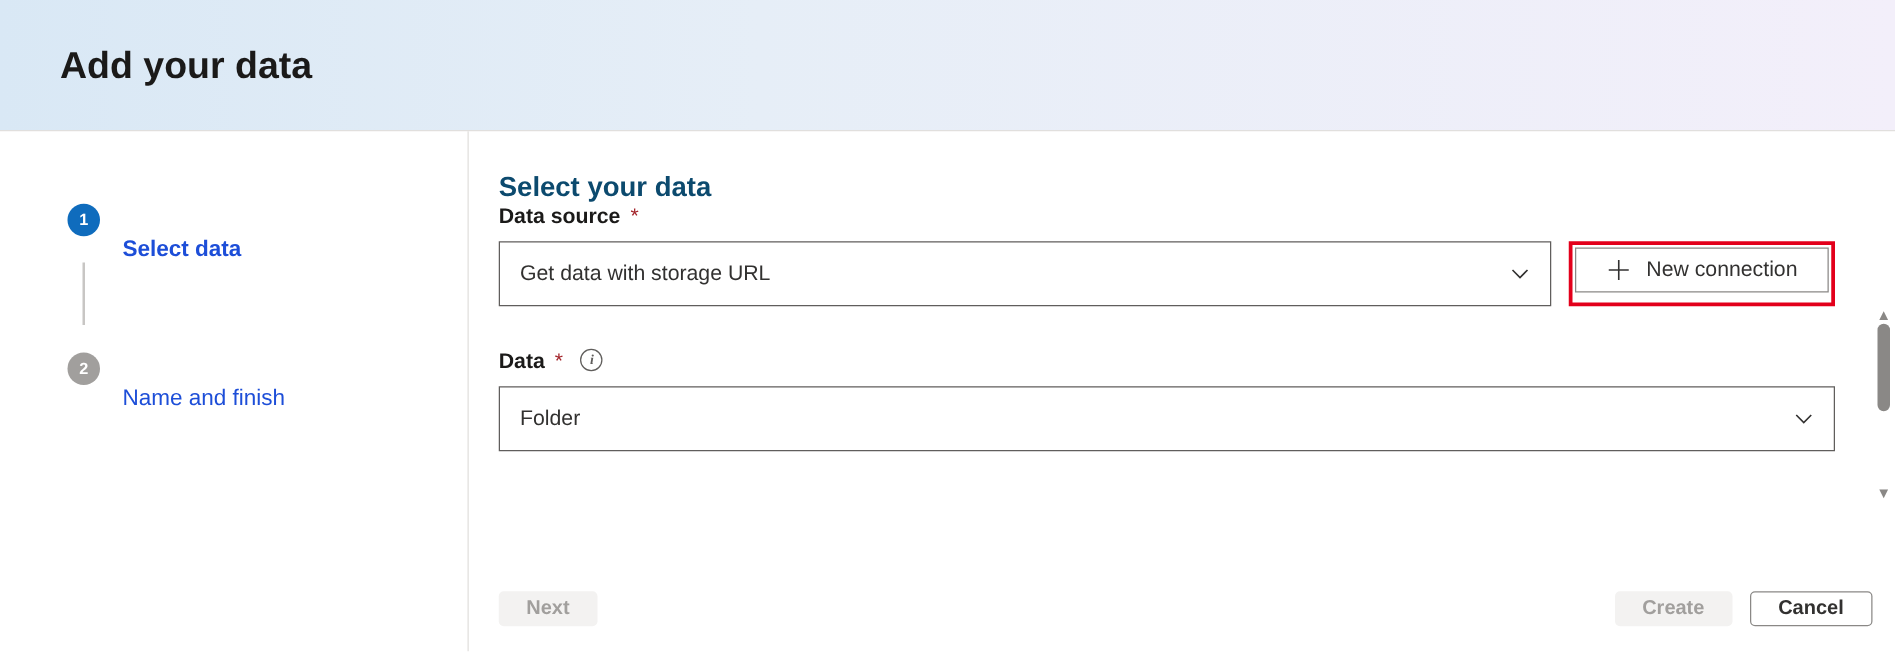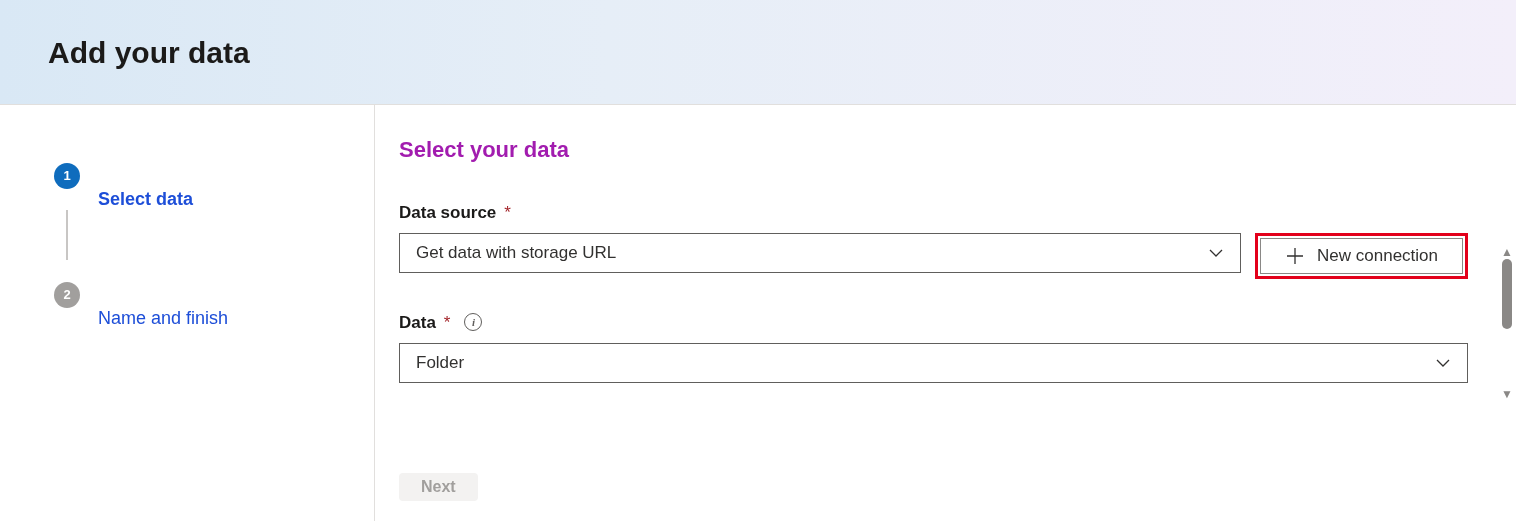--- a/index.html
+++ b/index.html
@@ -69,22 +69,21 @@
       flex: 1;
       padding: 32px 20px 0 24px;
       position: relative;
     }
     .main-inner {
       padding-right: 28px;
     }
     .main h2 {
       font-size: 22px;
       font-weight: 600;
-      color: #a21caf;
-      margin-bottom: 40px;
+      color: #0c4a6e;
     }
     .field-label {
       font-size: 17px;
       font-weight: 600;
       color: #1b1a19;
       margin-bottom: 10px;
       display: flex;
       align-items: flex-start;
       gap: 6px;
     }
@@ -104,21 +103,21 @@
       margin-left: 8px;
     }
     .row {
       display: flex;
       gap: 14px;
       align-items: stretch;
       margin-bottom: 34px;
     }
     .dropdown {
       flex: 1;
-      height: 40px;
+      height: 52px;
       border: 1px solid #605e5c;
       background: #ffffff;
       display: flex;
       align-items: center;
       justify-content: space-between;
       padding: 0 16px;
       font-size: 17px;
       color: #323130;
       cursor: pointer;
     }
@@ -255,20 +254,28 @@
               <path d="M2 5 L8 11 L14 5"></path>
             </svg>
         </div>
       </div>
     </div>
 
     <div class="footer">
       <div class="btn disabled">
         <span>Next</span>
       </div>
+      <div class="footer-right">
+        <div class="btn disabled">
+          <span>Create</span>
+        </div>
+        <div class="btn secondary">
+          <span>Cancel</span>
+        </div>
+      </div>
     </div>
 
     <div class="scroll-track">
       <div class="scroll-arrow">▲</div>
       <div class="scroll-thumb"></div>
       <div class="scroll-arrow">▼</div>
     </div>
   </div>
 </div>
 

